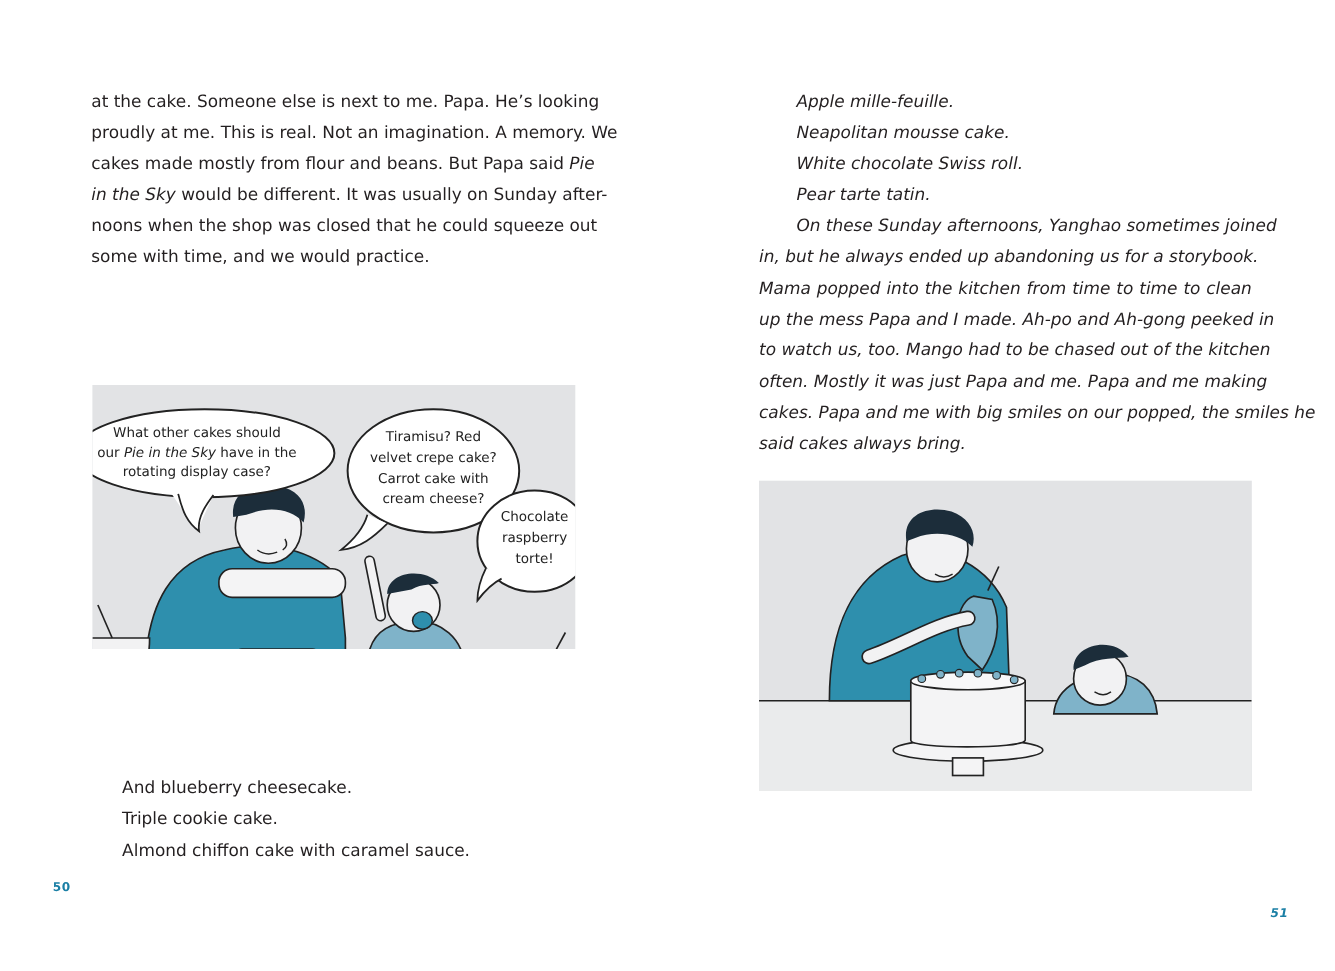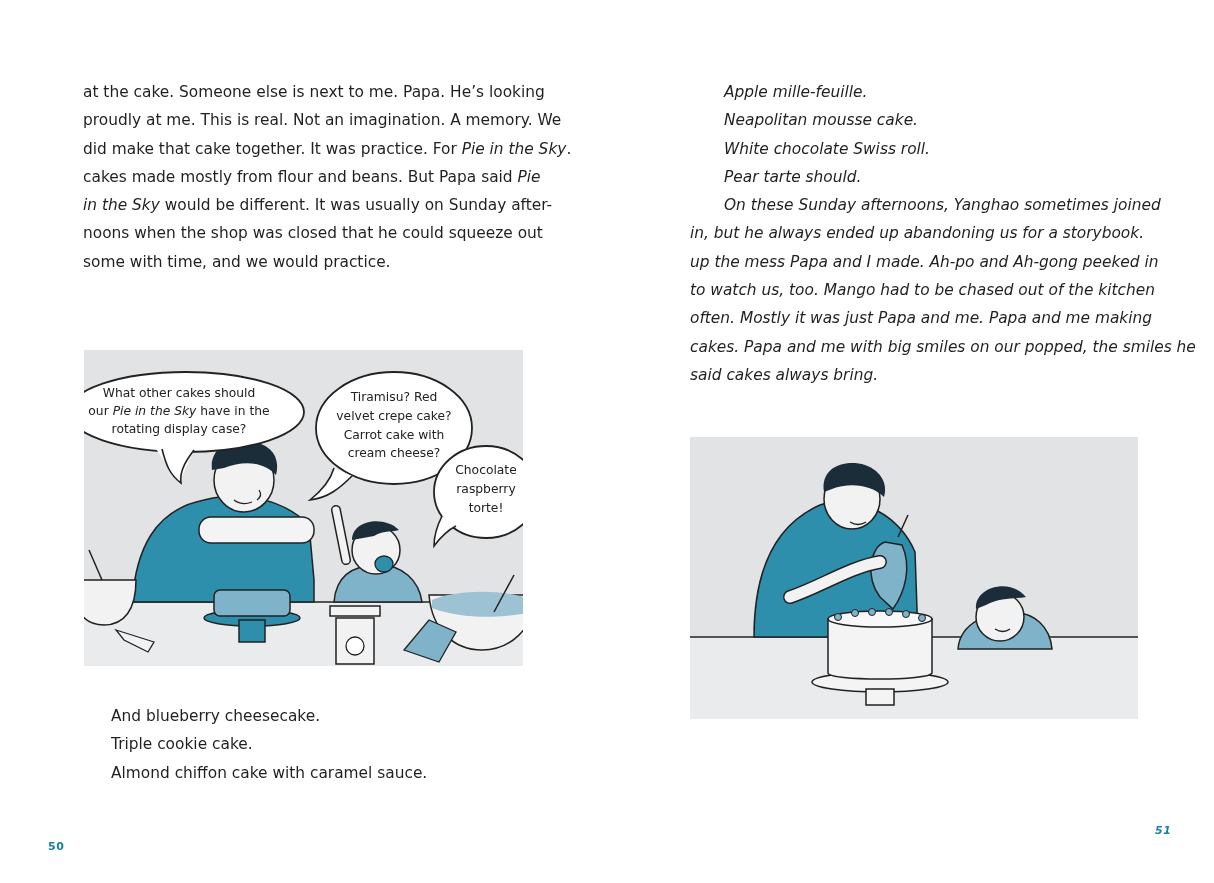--- a/index.html
+++ b/index.html
@@ -18,28 +18,27 @@
            letter-spacing: 0.5px; }
   .bubble-text { font-family: "DejaVu Sans", sans-serif; font-size: 12.3px; fill: #222; }
 </style>
 </head>
 <body>
 
 <div class="page left">
   <div class="prose" style="left:83px; top:78px; width:442px;">
     <span class="line" style="text-align:justify; text-align-last:justify;">at the cake. Someone else is next to me. Papa. He’s looking</span>
     <span class="line" style="text-align:justify; text-align-last:justify;">proudly at me. This is real. Not an imagination. A memory. We</span>
-    <span class="line" style="text-align:justify; text-align-last:justify;"><span>did make that cake together. It was practice. For </span><em>Pie in the Sky</em><span>.</span></span>
     <span class="line" style="text-align:justify; text-align-last:justify;"><span>cakes made mostly from flour and beans. But Papa said </span><em>Pie</em></span>
     <span class="line" style="text-align:justify; text-align-last:justify;"><em>in the Sky</em><span> would be different. It was usually on Sunday after-</span></span>
     <span class="line" style="text-align:justify; text-align-last:justify;">noons when the shop was closed that he could squeeze out</span>
     <span class="line">some with time, and we would practice.</span>
   </div>
 
-  <div class="illus" style="left:84px; top:350px; width:439px; height:316px;">
+  <div class="illus" style="left:84px; top:350px; width:439px; height:240px;">
     <svg width="439" height="340" viewBox="0 0 439 340">
 
       <rect x="0" y="252" width="439" height="88" fill="#eaebec"></rect>
       <line x1="0" y1="252" x2="439" y2="252" stroke="#222" stroke-width="1.5"></line>
 
       <path d="M48 252 C52 200 70 160 120 150 C160 140 200 150 225 175 L230 230 L230 252 Z" fill="#2e8fad" stroke="#222" stroke-width="1.5"></path>
 
       <ellipse cx="160" cy="130" rx="30" ry="32" fill="#f2f2f3" stroke="#222" stroke-width="1.5"></ellipse>
       <path d="M128 120 C125 95 150 88 170 92 C190 96 196 110 192 125 C180 112 160 110 140 118 Z" fill="#1c2d3a"></path>
       <path d="M175 140 q4 6 -2 10" stroke="#222" fill="none" stroke-width="1.3"></path>
@@ -100,31 +99,32 @@
       </g>
     </svg>
   </div>
 
   <div class="prose" style="left:111px; top:702px; width:420px;">
     <span class="line">And blueberry cheesecake.</span>
     <span class="line">Triple cookie cake.</span>
     <span class="line">Almond chiffon cake with caramel sauce.</span>
   </div>
 
-  <div class="folio" style="left:48px; top:840px;">50</div>
+  <div class="folio" style="left:48px; top:800px;">50</div>
 </div>
 
 <div class="page right">
   <div class="prose" style="left:83px; top:78px; width:448px;">
     <span class="line indent-line">Apple mille-feuille.</span>
     <span class="line indent-line">Neapolitan mousse cake.</span>
     <span class="line indent-line">White chocolate Swiss roll.</span>
-    <span class="line indent-line">Pear tarte should.</span>
+    <span class="line indent-line">Pear tarte tatin.</span>
     <span class="line indent-line" style="text-align:justify; text-align-last:justify;">On these Sunday afternoons, Yanghao sometimes joined</span>
     <span class="line" style="text-align:justify; text-align-last:justify;">in, but he always ended up abandoning us for a storybook.</span>
+    <span class="line" style="text-align:justify; text-align-last:justify;">Mama popped into the kitchen from time to time to clean</span>
     <span class="line" style="text-align:justify; text-align-last:justify;">up the mess Papa and I made. Ah-po and Ah-gong peeked in</span>
     <span class="line" style="text-align:justify; text-align-last:justify;">to watch us, too. Mango had to be chased out of the kitchen</span>
     <span class="line" style="text-align:justify; text-align-last:justify;">often. Mostly it was just Papa and me. Papa and me making</span>
     <span class="line" style="text-align:justify; text-align-last:justify;">cakes. Papa and me with big smiles on our popped, the smiles he</span>
     <span class="line">said cakes always bring.</span>
   </div>
 
   <div class="illus" style="left:83px; top:437px; width:448px; height:282px;">
     <svg width="448" height="282" viewBox="0 0 448 282">
       <rect x="0" y="200" width="448" height="82" fill="#eaebec"></rect>

